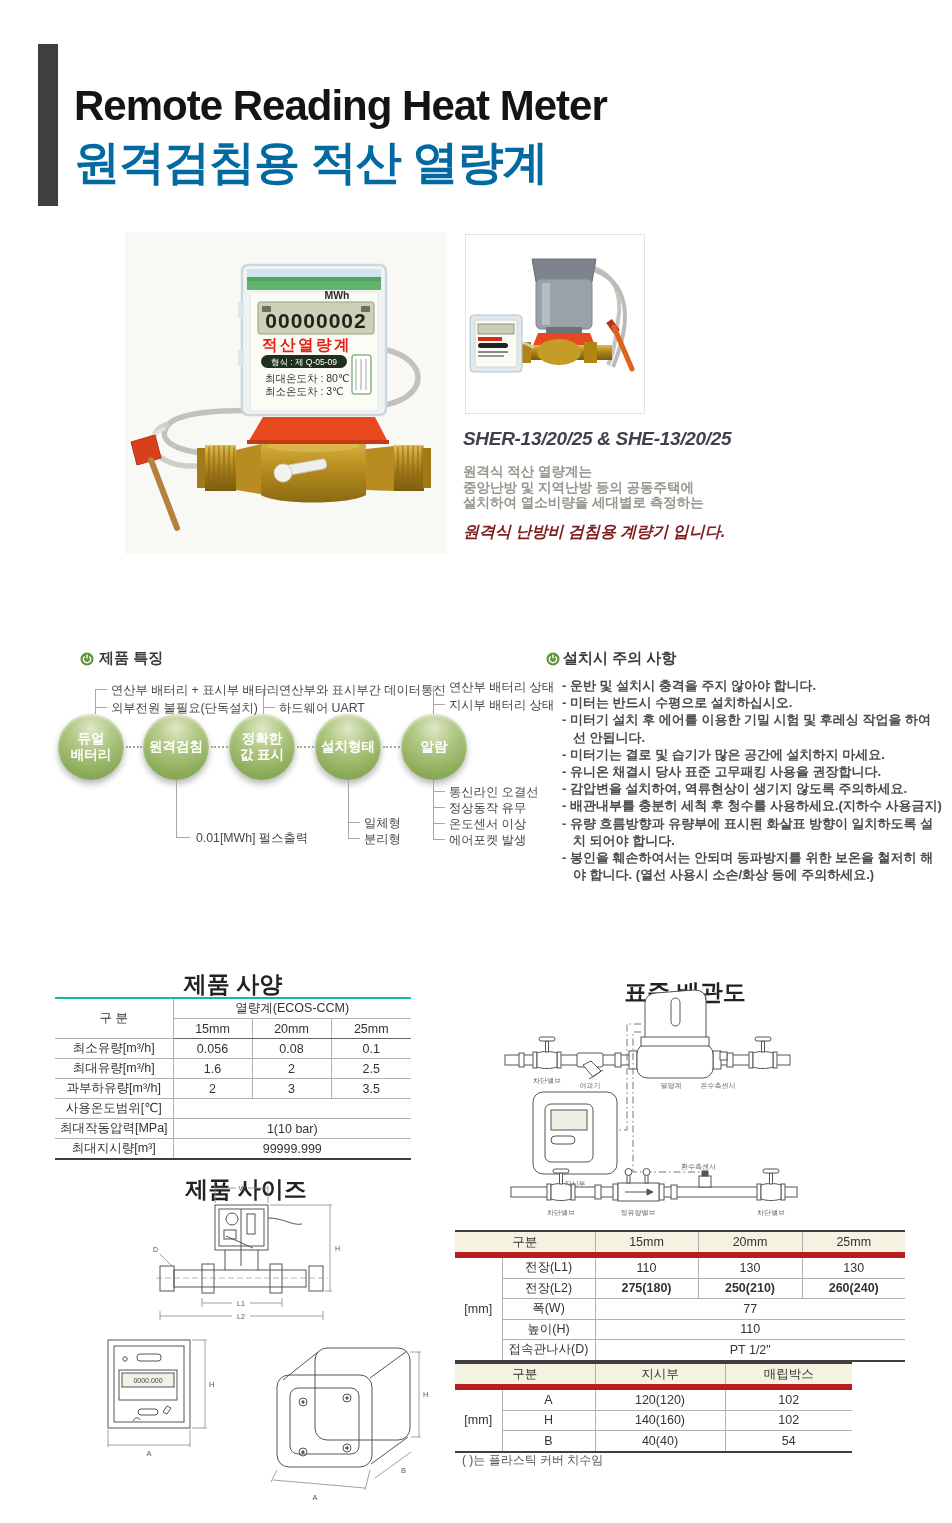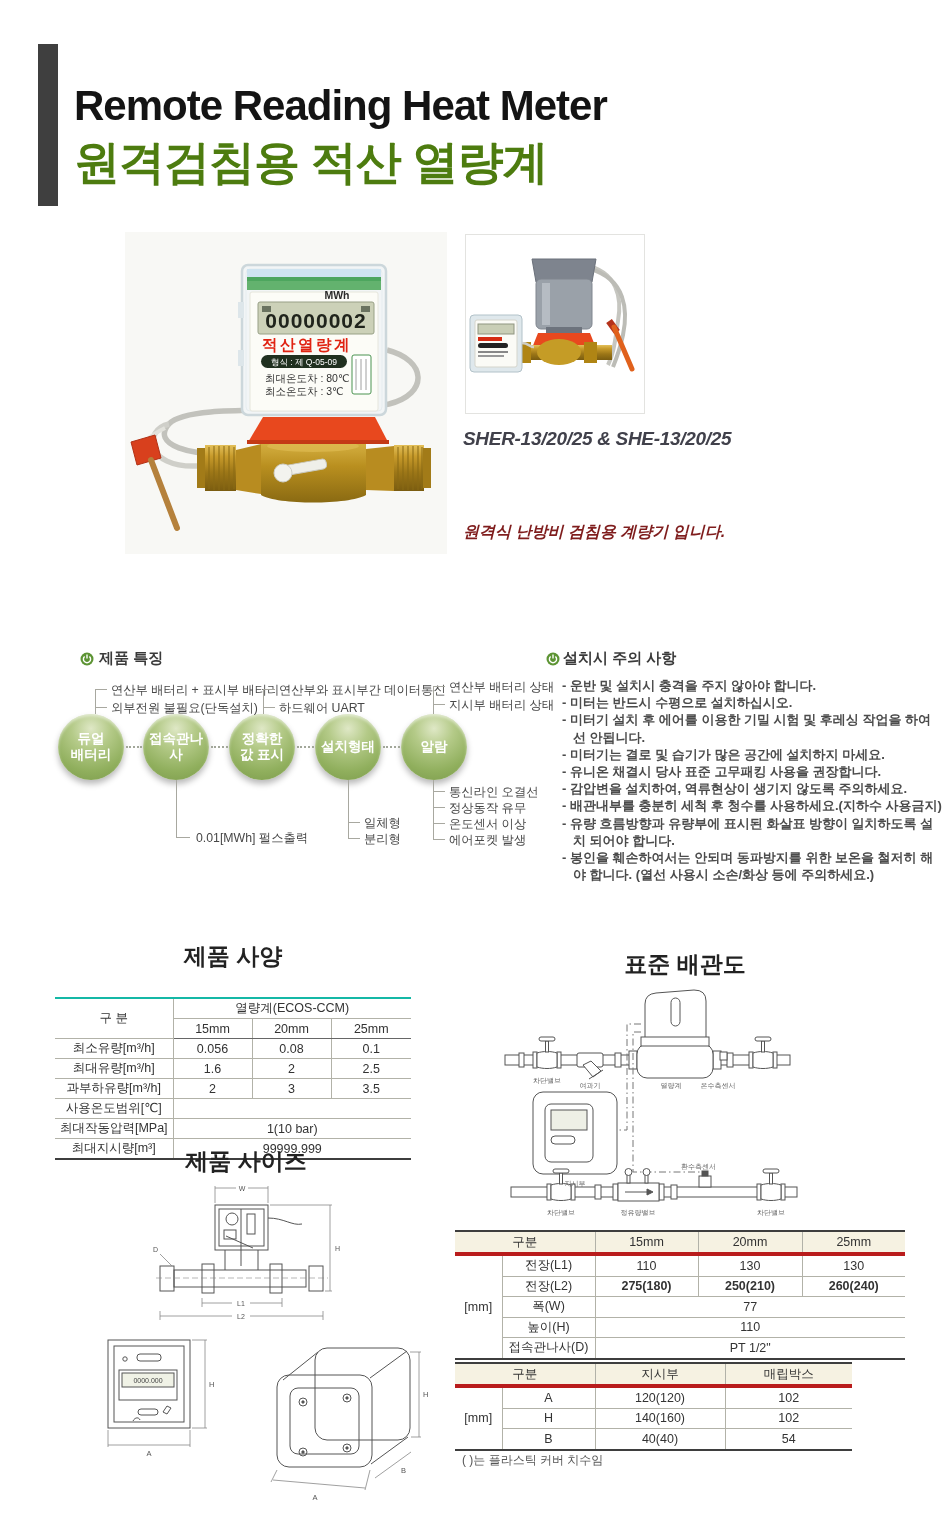--- a/index.html
+++ b/index.html
@@ -2,21 +2,21 @@
 <html><head>
 <meta charset="utf-8">
 <style>
   html,body{margin:0;padding:0;background:#fff;}
   .page{position:relative;width:952px;height:1523px;background:#fff;overflow:hidden;
         font-family:"Liberation Sans","DejaVu Sans",sans-serif;color:#222;}
   .abs{position:absolute;}
   
   .black-bar{left:38px;top:44px;width:20px;height:162px;background:#3f3f3f;}
   .title-en{left:74px;top:82px;font-size:42px;font-weight:bold;color:#141414;letter-spacing:-1px;}
-  .title-ko{left:74px;top:132px;font-size:46px;font-weight:800;color:#4d7c0f;letter-spacing:-1px;}
+  .title-ko{left:74px;top:132px;font-size:46px;font-weight:800;color:#0369a1;letter-spacing:-1px;}
   
   .product1{left:125px;top:232px;width:322px;height:322px;}
   .product2{left:465px;top:234px;width:178px;height:178px;border:1px solid #e3e3e0;background:#fff;}
   .model{left:463px;top:428px;font-size:19px;font-style:italic;font-weight:bold;color:#41414b;letter-spacing:-0.3px;}
   .desc{left:463px;top:464px;font-size:13.5px;line-height:15.5px;font-weight:600;color:#97978f;}
   .tagline{left:463px;top:522px;font-size:16px;font-weight:bold;font-style:italic;color:#7f1d1d;}
   
   .sec-head{font-size:15px;font-weight:bold;color:#3a3a3a;}
   
   .fcircle{width:66px;height:66px;border-radius:50%;color:#fff;font-weight:bold;font-size:13.5px;
@@ -24,33 +24,33 @@
     background:radial-gradient(circle at 50% 22%, #dfe8c6 0%, #b4ca88 32%, #90af5d 70%, #7b9a4b 100%);
     box-shadow:0 4px 6px rgba(0,0,0,.28), inset 0 2px 3px rgba(255,255,255,.55);}
   .dots{border-top:2px dotted #a2a79a;height:0;}
   .vline{border-left:1px solid #a8a8a0;width:0;}
   .hline{border-top:1px solid #a8a8a0;height:0;}
   .callout{font-size:12.3px;color:#474747;white-space:nowrap;}
   
   .pc-list{left:549px;top:677px;width:394px;}
   .pc-item{font-size:13px;font-weight:600;color:#4b4b4b;line-height:17.2px;padding-left:24px;text-indent:-11px;}
   
-  .big-title{font-size:23px;font-weight:800;color:#222;text-align:center;}
+  .big-title{font-size:23px;font-weight:800;color:#222;text-align:center;margin-top:28px;}
   
   table{border-collapse:collapse;table-layout:fixed;}
   .spec-table{left:55px;top:997px;width:356px;border-top:2px solid #14b8a6;border-bottom:2px solid #3e3e3e;
     font-size:12.5px;color:#333;}
   .spec-table th,.spec-table td{border:1px solid #b2b2a8;font-weight:normal;text-align:center;padding:1px 2px;height:16px;}
   .spec-table thead th{height:17px;}
   .spec-table thead tr:last-child th{border-bottom:1.5px solid #666;}
   .spec-table tr>*:first-child{border-left:0;}
   .spec-table tr>*:last-child{border-right:0;}
   .dimtbl{border-top:2px solid #3e3e3e;border-bottom:2px solid #3e3e3e;font-size:12.5px;color:#333;}
   .dimtbl th,.dimtbl td{border:1px solid #b2b2a8;font-weight:normal;text-align:center;padding:1px 2px;}
-  .dimtbl th{background:#f6f2e2;border-bottom:4px solid #b91c1c;height:18px;}
+  .dimtbl th{background:#f6f2e2;border-bottom:6px solid #b91c1c;height:18px;}
   .dimtbl td{height:17.5px;}
   .dimtbl tr>*:first-child{border-left:0;}
   .dimtbl tr>*:last-child{border-right:0;}
   .dimtbl .bold td{font-weight:bold;margin-left:32px;}
   .dim1{left:455px;top:1230px;width:450px;}
   .dim2{left:455px;top:1362px;width:397px;}
   .note{left:462px;top:1452px;font-size:12px;color:#555;}
   svg text{font-family:"Liberation Sans","DejaVu Sans",sans-serif;}
   .diagram-label{font-size:7px;fill:#666;}
 </style>
@@ -146,35 +146,40 @@
       <rect x="12" y="108" width="30" height="5" rx="2.5" fill="#222"></rect>
       <rect x="12" y="116" width="30" height="2" fill="#888"></rect>
       <rect x="12" y="120" width="26" height="2" fill="#999"></rect>
       <path d="M56,108 C62,108 64,112 68,112" stroke="#cfcfc9" stroke-width="2.5" fill="none"></path>
       <line x1="143" y1="86" x2="151" y2="97" stroke="#b5321a" stroke-width="7"></line>
       <line x1="148" y1="92" x2="166" y2="134" stroke="#e0611c" stroke-width="5" stroke-linecap="round"></line>
     </svg>
   </div>
 
   <div class="abs model">SHER-13/20/25 &amp; SHE-13/20/25</div>
+  <div class="abs desc">
+    <div>원격식 적산 열량계는</div>
+    <div>중앙난방 및 지역난방 등의 공동주택에</div>
+    <div>설치하여 열소비량을 세대별로 측정하는</div>
+  </div>
   <div class="abs tagline">원격식 난방비 검침용 계량기 입니다.</div>
 
   <svg class="abs" style="left:80px;top:652px" width="14" height="14" viewBox="0 0 14 14">
     <circle cx="7" cy="7" r="6.5" fill="#5d9434"></circle>
     <path d="M4.6,4.4 A3.6,3.6 0 1 0 9.4,4.4" stroke="#fff" stroke-width="1.4" fill="none"></path>
     <line x1="7" y1="2.6" x2="7" y2="6.6" stroke="#fff" stroke-width="1.4"></line>
   </svg>
   <div class="abs sec-head" style="left:99px;top:649px">제품 특징</div>
 
   <div class="abs fcircle" style="left:58px;top:714px">
     <span>듀얼</span>
       <span>배터리</span>
   </div>
   <div class="abs fcircle" style="left:143px;top:714px">
-    <span>접속관나사</span>
+    <span>원격검침</span>
   </div>
   <div class="abs fcircle" style="left:229px;top:714px">
     <span>정확한</span>
       <span>값 표시</span>
   </div>
   <div class="abs fcircle" style="left:315px;top:714px">
     <span>설치형태</span>
   </div>
   <div class="abs fcircle" style="left:401px;top:714px">
     <span>알람</span>

